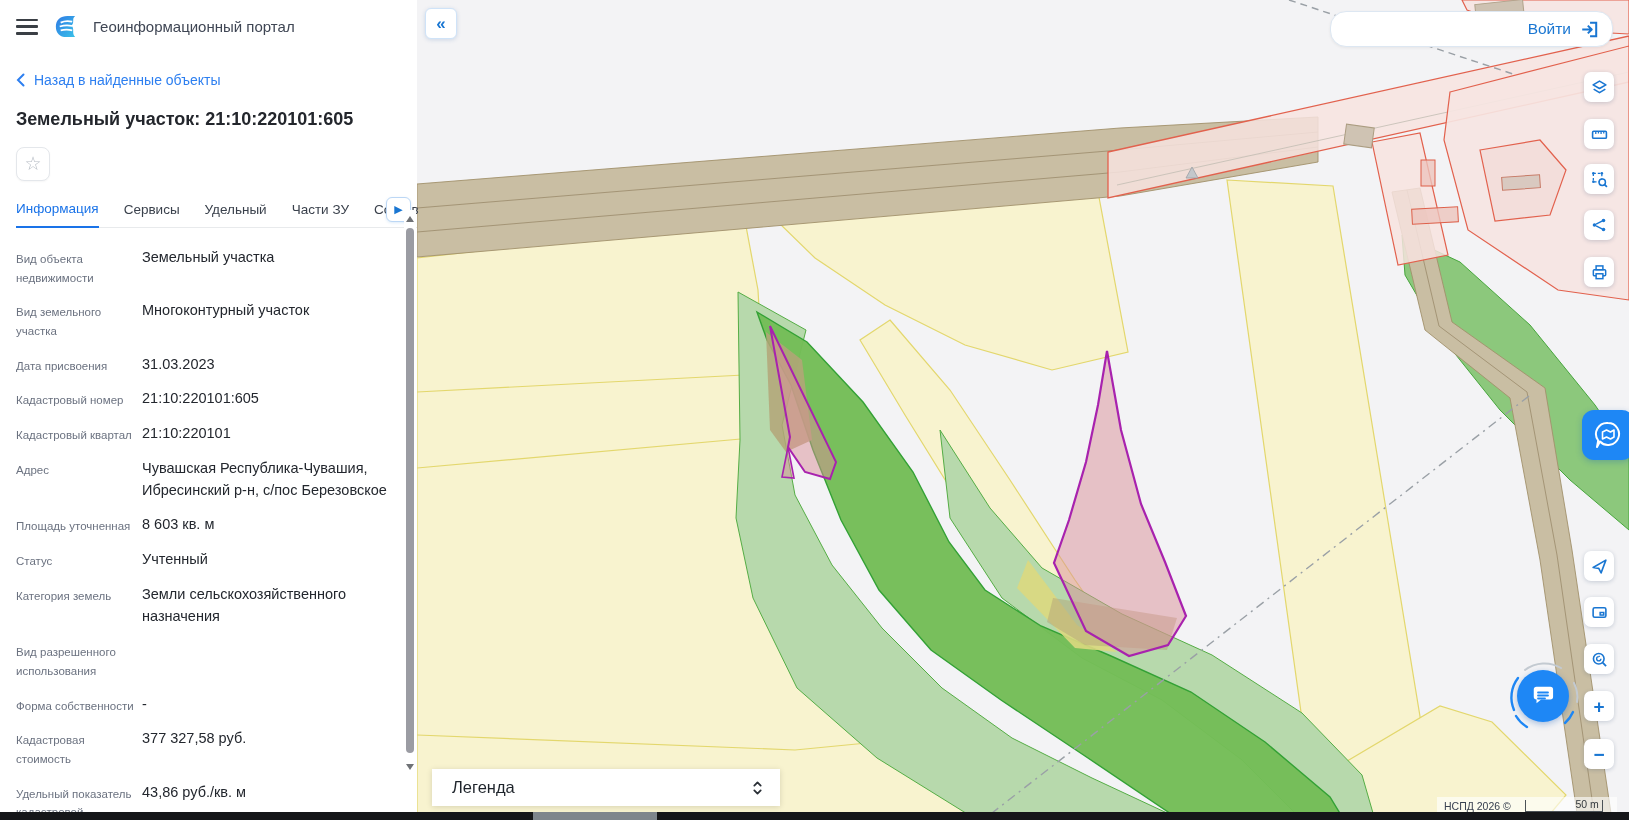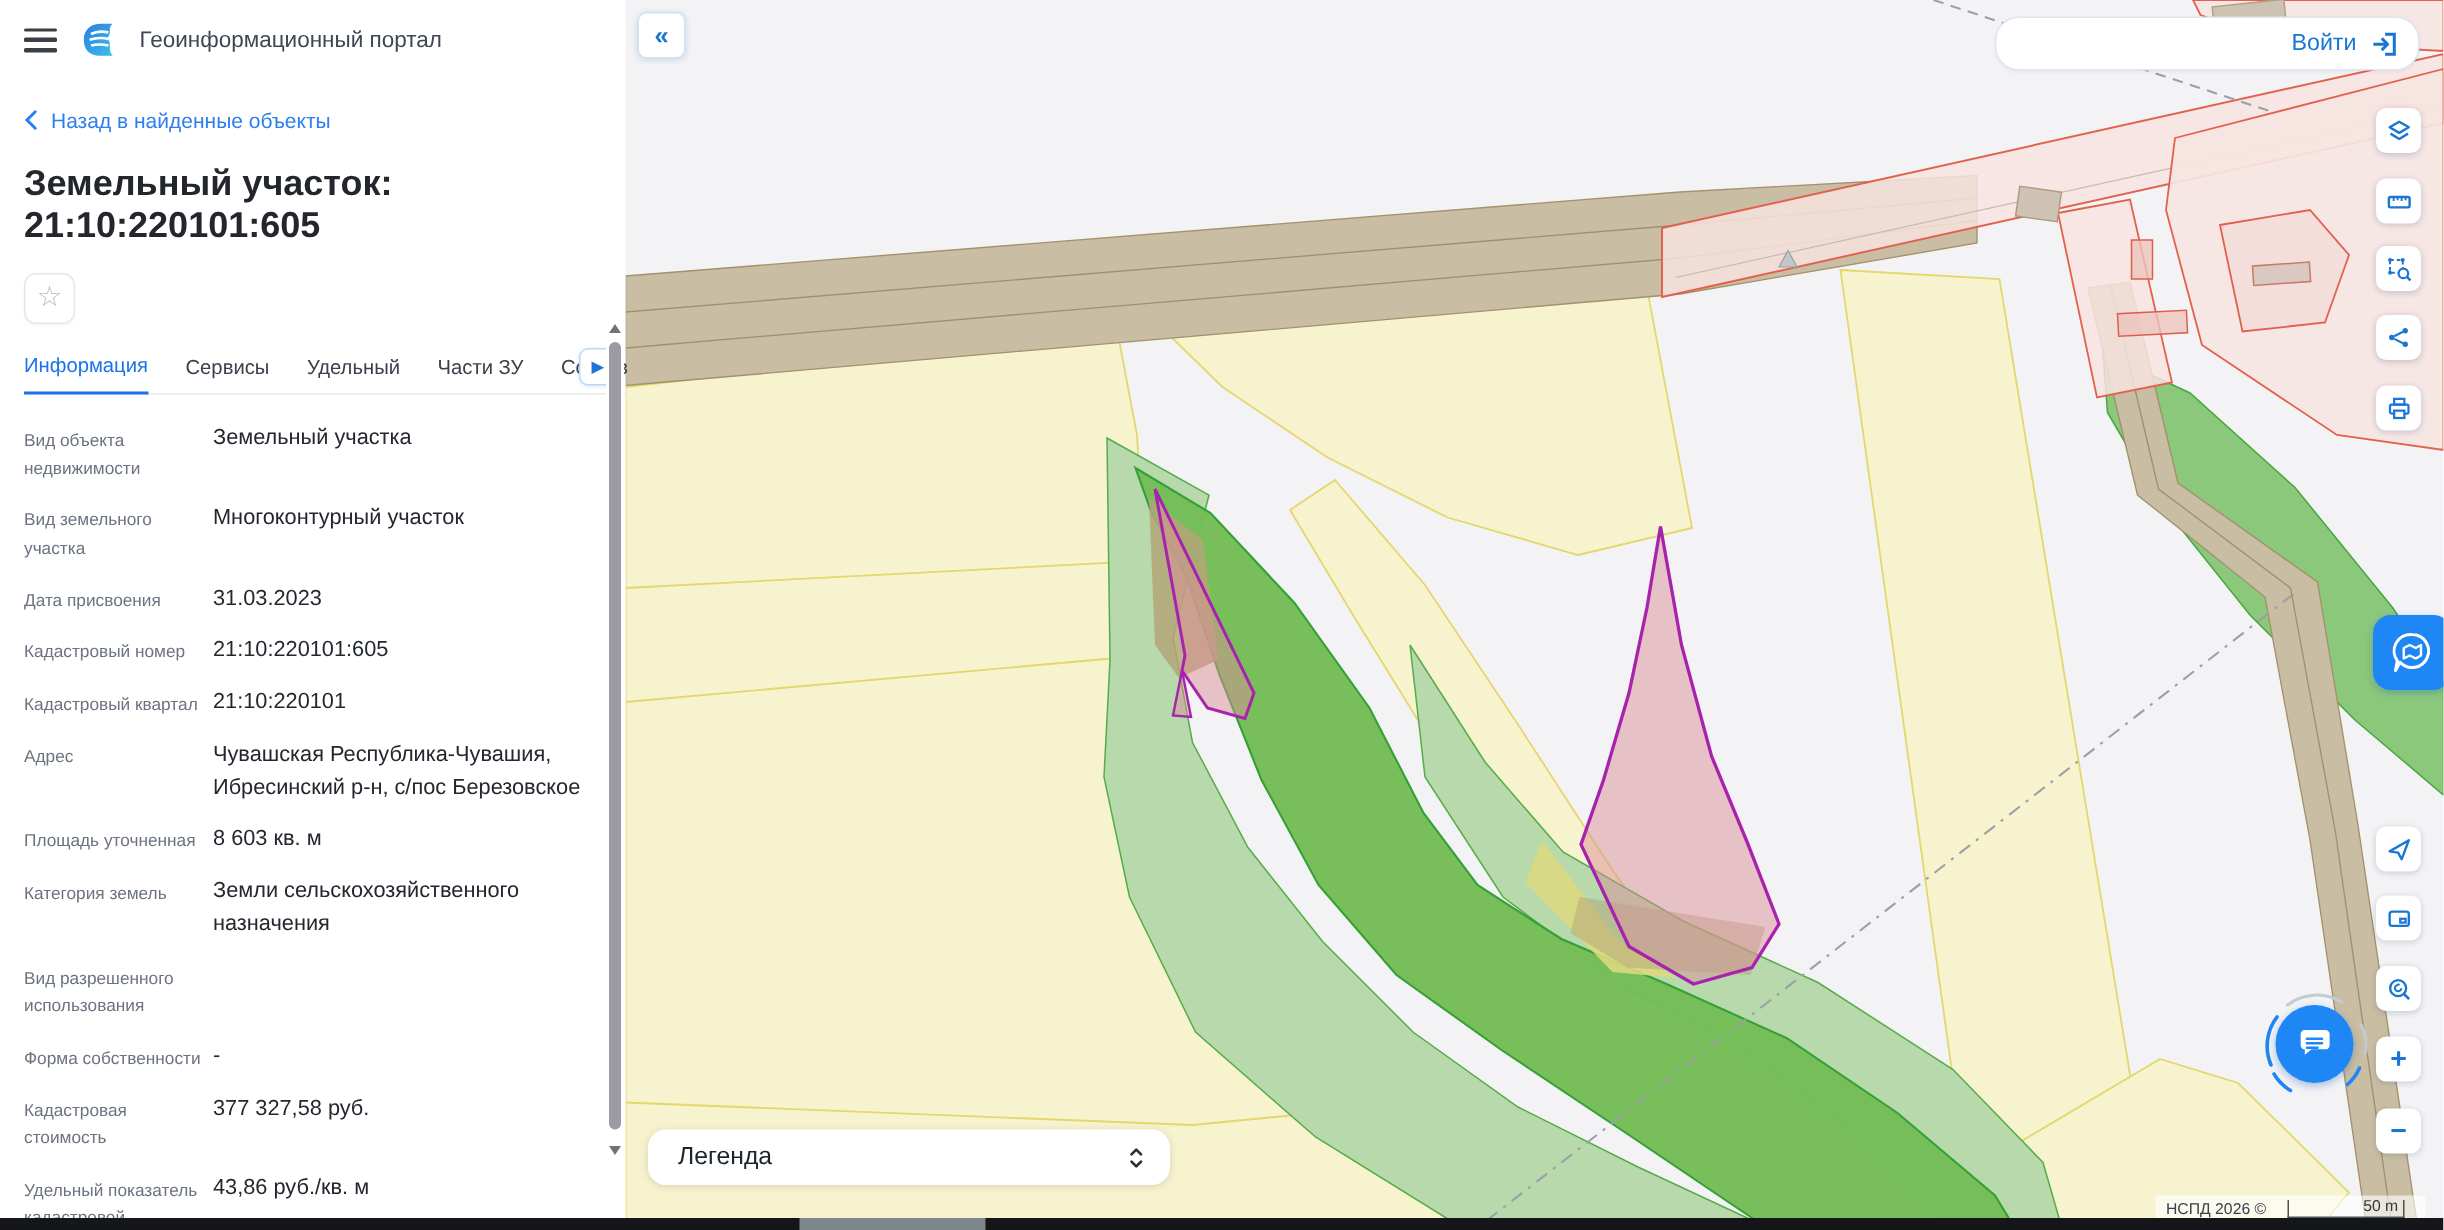--- a/index.html
+++ b/index.html
@@ -9,21 +9,21 @@
 
   
   .sidebar { position:absolute; left:0; top:0; width:417px; height:820px; background:#fff; z-index:5; }
   .sb-inner { padding:0 0 0 10px; }
   .hdr { display:flex; align-items:center; gap:14px; padding:13px 8px 10px 6px; }
   .burger { width:22px; height:16px; display:flex; flex-direction:column; justify-content:space-between; cursor:pointer; }
   .burger div { height:2.6px; background:#3a3f45; border-radius:1px; }
   .logo { width:27px; height:27px; }
   .app-title { font-size:15px; color:#3f4654; }
   .back { display:flex; align-items:center; gap:9px; color:#2d7ff0; font-size:14px; margin:22px 0 0 6px; cursor:pointer; }
-  .obj-title { font-size:24px; font-weight:bold; color:#23262c; margin:21px 0 0 6px; }
+  .obj-title { font-size:18px; font-weight:bold; color:#23262c; margin:21px 0 0 6px; }
   .fav-btn { width:34px; height:34px; border:1px solid #e4e7eb; border-radius:8px; background:#fff;
     color:#b6bcc4; font-size:19px; line-height:32px; text-align:center; margin:17px 0 0 6px; cursor:pointer;
     box-shadow:0 1px 2px rgba(0,0,0,.04); }
   .tabbar { display:flex; align-items:flex-end; gap:25px; margin:20px 0 0 6px; border-bottom:1px solid #e8eaec;
     padding-right:4px; position:relative; }
   .tab { background:none; border:none; font-family:inherit; font-size:13.5px; color:#3a414c; padding:0 0 10px 0; cursor:pointer; white-space:nowrap; }
   .tab.active { color:#1a73e8; border-bottom:2.5px solid #1a73e8; margin-bottom:-1px; }
   .tab-more { position:absolute; right:6px; top:-4px; width:25px; height:25px; border:1px solid #bcd7f5; border-radius:6px;
     background:#fff; color:#1976d2; font-size:11px; cursor:pointer; box-shadow:0 1px 3px rgba(25,118,210,.15); }
   .fields { margin:19px 0 0 6px; padding-right:26px; }
@@ -55,21 +55,21 @@
     box-shadow:0 1px 4px rgba(30,60,100,.22); cursor:pointer; display:flex; align-items:center; justify-content:center; z-index:6; }
   .mbtn svg { display:block; }
   .mbtn.txt { color:#1976d2; font-size:19px; font-weight:bold; line-height:1; font-family:"Liberation Sans",sans-serif; }
 
   .fab-wrap { position:absolute; left:1505px; top:658px; width:80px; height:80px; z-index:7; }
   .fab { position:absolute; left:12px; top:12px; width:52px; height:52px; border-radius:50%; background:#1e87f5;
     display:flex; align-items:center; justify-content:center; cursor:pointer; box-shadow:0 2px 6px rgba(20,90,180,.35); }
   .map-point-btn { position:absolute; left:1582px; top:410px; width:52px; height:50px; background:#1e87f5; border-radius:12px;
     display:flex; align-items:center; justify-content:center; cursor:pointer; z-index:6; box-shadow:0 2px 6px rgba(20,90,180,.3); }
 
-  .legend-bar { position:absolute; left:432px; top:753px; width:348px; height:37px; background:#fff; border-radius:12px;
+  .legend-bar { position:absolute; left:432px; top:769px; width:348px; height:37px; background:#fff; border-radius:0;
     box-shadow:0 1px 6px rgba(0,0,0,.14); display:flex; align-items:center; justify-content:space-between;
     padding:0 15px 0 20px; z-index:6; cursor:pointer; }
   .legend-bar span { font-size:16.5px; color:#1e242b; }
 
   .scale-strip { position:absolute; left:1437px; top:797px; width:180px; height:18px; background:rgba(255,255,255,.62);
     display:flex; align-items:center; z-index:6; padding:0 4px 0 7px; }
   .attrib { font-size:10.5px; color:#394150; white-space:nowrap; }
   .scale-bar { position:relative; margin-left:14px; width:78px; height:12px; border-bottom:1.5px solid #4c5257;
     border-left:1px solid #4c5257; border-right:1px solid #4c5257; }
   .scale-bar b { position:absolute; right:3px; top:-2px; font-weight:normal; font-size:10.5px; color:#33383d; }
@@ -219,20 +219,24 @@
           </div>
           <div class="frow">
             <div class="flabel">Адрес</div>
             <div class="fvalue">Чувашская Республика-Чувашия, Ибресинский р-н, с/пос Березовское</div>
           </div>
           <div class="frow">
             <div class="flabel">Площадь уточненная</div>
             <div class="fvalue">8 603 кв. м</div>
           </div>
           <div class="frow">
+            <div class="flabel">Статус</div>
+            <div class="fvalue">Учтенный</div>
+          </div>
+          <div class="frow">
             <div class="flabel">Категория земель</div>
             <div class="fvalue">Земли сельскохозяйственного назначения</div>
           </div>
           <div class="frow">
             <div class="flabel">Вид разрешенного использования</div>
           </div>
           <div class="frow">
             <div class="flabel">Форма собственности</div>
             <div class="fvalue">-</div>
           </div>

